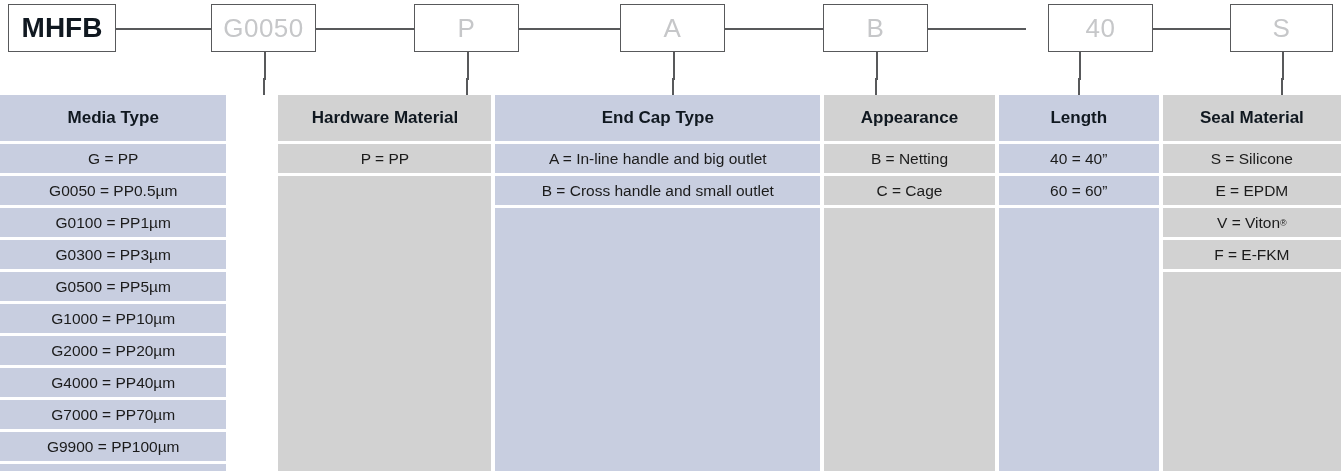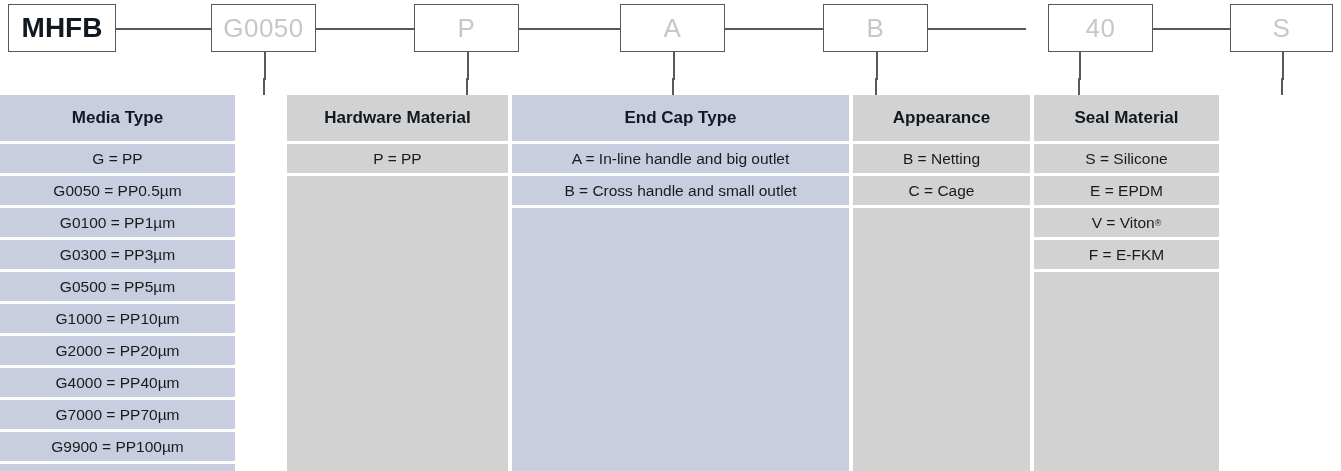--- a/index.html
+++ b/index.html
@@ -198,20 +198,28 @@
         </div>
       </div>
       <div class="col tint-gray" style="width: 177px;">
         <div class="col-head">Appearance</div>
         <div class="col-body">
           <div class="cell">B = Netting</div>
           <div class="cell">C = Cage</div>
           <div class="filler"></div>
         </div>
       </div>
+      <div class="col tint-blue" style="width: 166px;">
+        <div class="col-head">Length</div>
+        <div class="col-body">
+          <div class="cell">40 = 40”</div>
+          <div class="cell">60 = 60”</div>
+          <div class="filler"></div>
+        </div>
+      </div>
       <div class="col tint-gray" style="width: 185px;">
         <div class="col-head">Seal Material</div>
         <div class="col-body">
           <div class="cell">S = Silicone</div>
           <div class="cell">E = EPDM</div>
           <div class="cell">V = Viton<sup>®</sup></div>
           <div class="cell">F = E-FKM</div>
           <div class="filler"></div>
         </div>
       </div>

